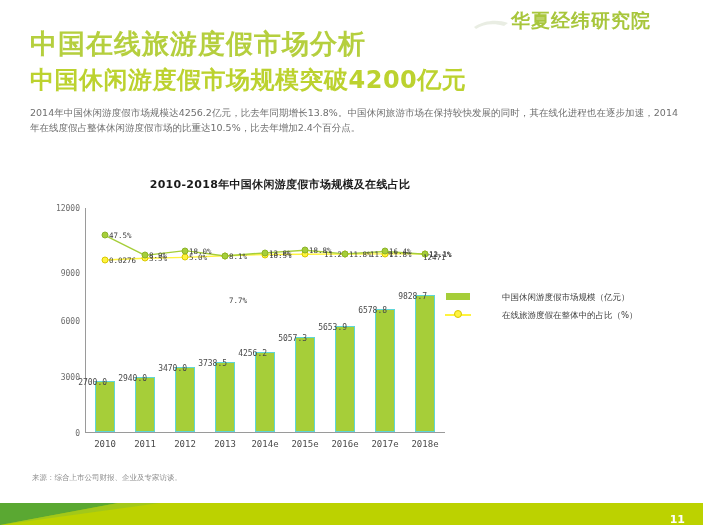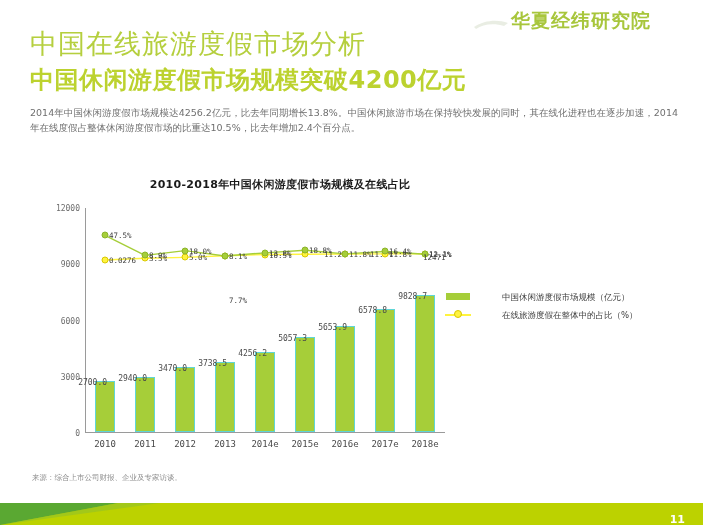--- a/index.html
+++ b/index.html
@@ -19,21 +19,21 @@
     letter-spacing: 1px; white-space: nowrap;
   }
   #logo-swoosh {
     position: absolute; top: 18px; right: 195px;
     width: 34px; height: 14px; opacity: .45;
   }
 
   #title {
     position: absolute; left: 30px; top: 26px;
     font-size: 27px; color: #b5cf3e; letter-spacing: 1px;
-    white-space: nowrap; font-weight: normal;
+    white-space: nowrap; font-weight: bold;
   }
   #subtitle {
     position: absolute; left: 30px; top: 64px;
     font-size: 24px; color: #bcd22f; letter-spacing: .5px;
     white-space: nowrap; font-weight: bold;
   }
   #intro {
     position: absolute; left: 30px; top: 105px; width: 648px;
     font-size: 9.5px; color: #6f6f6f; line-height: 15px;
     text-align: justify;
@@ -129,21 +129,21 @@
 <div id="chart-panel">
   <div id="chart-title">2010-2018年中国休闲游度假市场规模及在线占比</div>
 
   <div id="plot">
     <div class="axis-line" id="y-axis"></div>
     <div class="axis-line" id="x-axis"></div>
     <div id="yticks">
         <div class="y-tick" style="top: 225px;">0</div>
         <div class="y-tick" style="top: 168.75px;">3000</div>
         <div class="y-tick" style="top: 112.5px;">6000</div>
-        <div class="y-tick" style="top: 56px;">9000</div>
+        <div class="y-tick" style="top: 65px;">9000</div>
         <div class="y-tick" style="top: 0px;">12000</div>
       </div>
     <div id="bars">
         <div class="bar" style="left: 9.6px; width: 20.8px; height: 50.625px; background: rgb(166, 206, 57); border-color: rgb(95, 214, 214);"></div>
         <div class="bar-label" style="left: 7.6px; top: 170.375px;">2700.0</div>
         <div class="bar" style="left: 49.6px; width: 20.8px; height: 55.125px; background: rgb(166, 206, 57); border-color: rgb(95, 214, 214);"></div>
         <div class="bar-label" style="left: 47.6px; top: 165.875px;">2940.0</div>
         <div class="bar" style="left: 89.6px; width: 20.8px; height: 65.0625px; background: rgb(166, 206, 57); border-color: rgb(95, 214, 214);"></div>
         <div class="bar-label" style="left: 87.6px; top: 155.938px;">3470.0</div>
         <div class="bar" style="left: 129.6px; width: 20.8px; height: 70.0969px; background: rgb(166, 206, 57); border-color: rgb(95, 214, 214);"></div>

